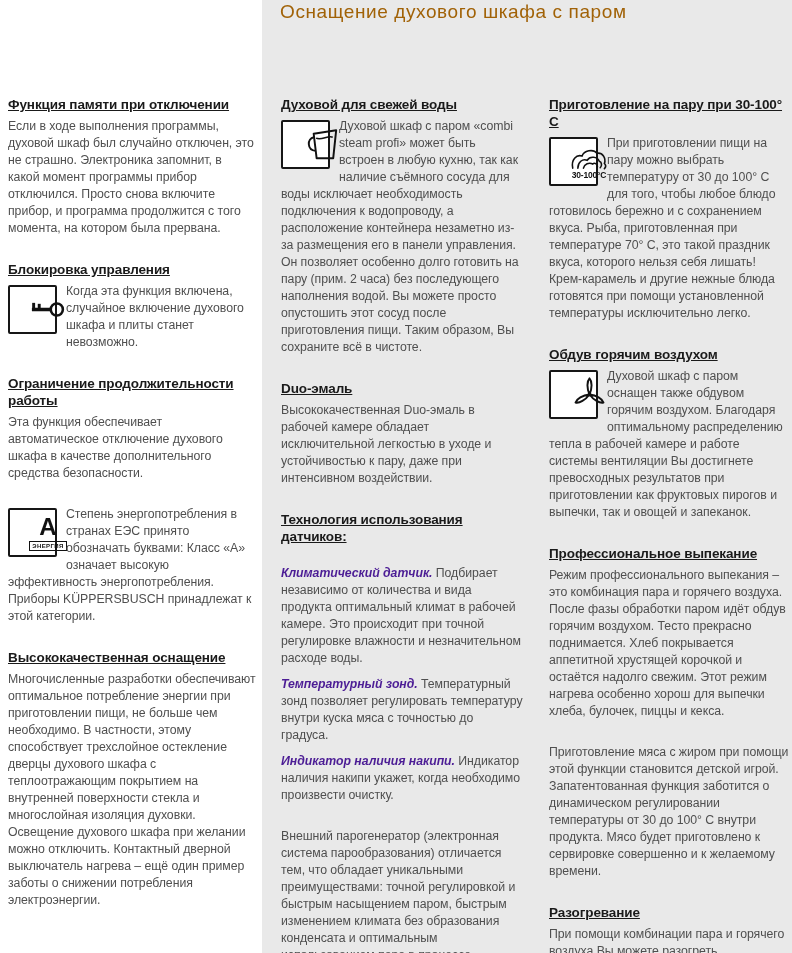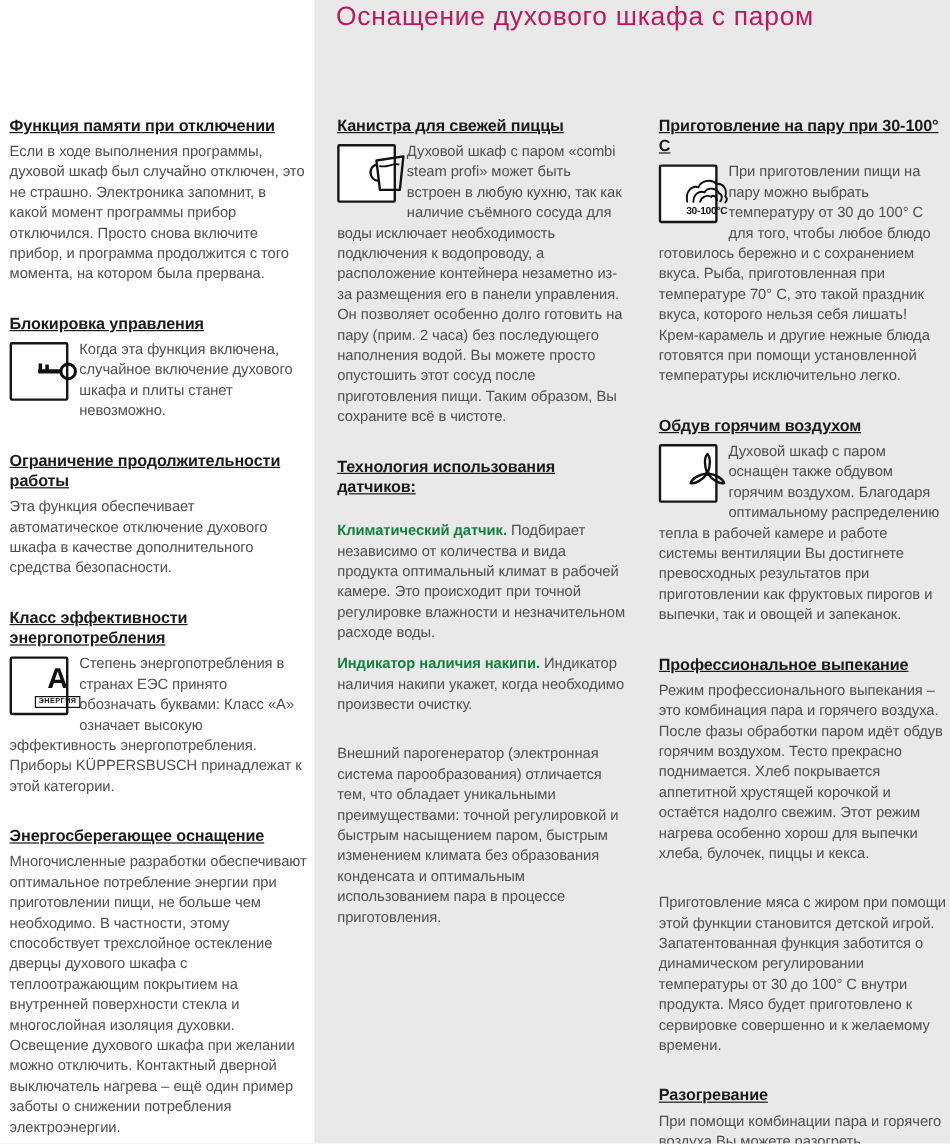--- a/index.html
+++ b/index.html
@@ -6,40 +6,40 @@
   body{
     width:792px;height:953px;
     background:#ffffff;
     font-family:"Liberation Sans", sans-serif;
     -webkit-font-smoothing:antialiased;
   }
   .page{position:relative;width:792px;height:953px;overflow:hidden;}
   .gray-panel{position:absolute;left:262px;top:0;width:530px;height:953px;background:#e9e9e9;}
   .title{
     position:absolute;left:280px;top:1px;margin:0;
-    font-size:22px;font-weight:400;letter-spacing:0.6px;
-    color:#be185d;white-space:nowrap;
+    font-size:19px;font-weight:400;letter-spacing:0.6px;
+    color:#a16207;white-space:nowrap;
   }
   .col{position:absolute;top:96px;}
   .col-left{left:8px;width:248px;}
   .col-mid{left:281px;width:242px;}
   .col-right{left:549px;width:240px;}
   .sec{margin-bottom:24px;}
   .sec::after{content:"";display:block;clear:both;}
   .sec.tight{margin-bottom:9px;}
   .sec.title-only{margin-bottom:20px;}
   h3{
     font-size:13.5px;line-height:17px;margin:0 0 5px 0;
     color:#1a1a1a;font-weight:700;letter-spacing:-0.1px;text-decoration:underline;
   }
   .body{
     font-size:12.3px;line-height:17px;margin:0;
     color:#4f4f4f;letter-spacing:-0.05px;
   }
-  .lead{font-weight:700;color:#15803d;}
+  .lead{font-weight:700;color:#4c1d95;font-style:italic;}
   .icon-box{
     float:left;width:49px;height:49px;box-sizing:border-box;
     border:2px solid #161616;border-radius:2px;background:#ffffff;
     margin:2px 9px 3px 0;
     display:flex;flex-direction:column;align-items:center;justify-content:center;padding-left:31px;
   }
   .icon-box svg{display:block;}
   .energy-letter{font-size:24px;line-height:24px;font-weight:700;color:#111;}
   .energy-label{
     font-size:6px;line-height:8px;font-weight:700;color:#111;
@@ -78,62 +78,68 @@
         <span>Когда эта функция включена, случайное включение духового шкафа и плиты станет невозможно.</span>
       </div>
     </section>
 
     <section class="sec">
       <h3>Ограничение продолжительности работы</h3>
       <p class="body">Эта функция обеспечивает автоматическое отключение духового шкафа в качестве дополнительного средства безопасности.</p>
     </section>
 
     <section class="sec">
-      <h3>Класс эффективности энергопотребления</h3>
       <div class="body">
         <span class="icon-box">
           <span class="energy-letter">A</span>
           <span class="energy-label">ЭНЕРГИЯ</span>
         </span>
         <span>Степень энергопотребления в странах ЕЭС принято обозначать буквами: Класс «А» означает высокую эффективность энергопотребления. Приборы KÜPPERSBUSCH принадлежат к этой категории.</span>
       </div>
     </section>
 
     <section class="sec">
-      <h3>Энергосберегающее оснащение</h3>
+      <h3>Высококачественная оснащение</h3>
       <p class="body">Многочисленные разработки обеспечивают оптимальное потребление энергии при приготовлении пищи, не больше чем необходимо. В частности, этому способствует трехслойное остекление дверцы духового шкафа с теплоотражающим покрытием на внутренней поверхности стекла и многослойная изоляция духовки. Освещение духового шкафа при желании можно отключить. Контактный дверной выключатель нагрева – ещё один пример заботы о снижении потребления электроэнергии.</p>
     </section>
 
   </div>
 
   <div class="col col-mid">
 
     <section class="sec">
-      <h3>Канистра для свежей пиццы</h3>
+      <h3>Духовой для свежей воды</h3>
       <div class="body">
         <span class="icon-box">
           <svg width="43" height="43" viewBox="0 0 44 44" fill="none" stroke="#111" stroke-width="2" stroke-linejoin="round" aria-hidden="true">
             <path d="M14 11 L37 7.5 L34 36 H17 Z"></path>
             <path d="M16.5 15.5 C22 18 28.5 12.5 33.5 14.5" stroke-width="1.6"></path>
             <path d="M14.2 14.5 C7 16 7 27.5 16 28.5" stroke-width="2"></path>
           </svg>
         </span>
         <span>Духовой шкаф с паром «combi steam profi» может быть встроен в любую кухню, так как наличие съёмного сосуда для воды исключает необходимость подключения к водопроводу, а расположение контейнера незаметно из-за размещения его в панели управления. Он позволяет особенно долго готовить на пару (прим. 2 часа) без последующего наполнения водой. Вы можете просто опустошить этот сосуд после приготовления пищи. Таким образом, Вы сохраните всё в чистоте.</span>
       </div>
     </section>
 
+    <section class="sec">
+      <h3>Duo-эмаль</h3>
+      <p class="body">Высококачественная Duo-эмаль в рабочей камере обладает исключительной легкостью в уходе и устойчивостью к пару, даже при интенсивном воздействии.</p>
+    </section>
 
     <section class="sec title-only">
       <h3>Технология использования датчиков:</h3>
     </section>
 
     <section class="sec tight">
       <p class="body"><span class="lead">Климатический датчик.</span><span> Подбирает независимо от количества и вида продукта оптимальный климат в рабочей камере. Это происходит при точной регулировке влажности и незначительном расходе воды.</span></p>
     </section>
 
+    <section class="sec tight">
+      <p class="body"><span class="lead">Температурный зонд.</span><span> Температурный зонд позволяет регулировать температуру внутри куска мяса с точностью до градуса.</span></p>
+    </section>
 
     <section class="sec">
       <p class="body"><span class="lead">Индикатор наличия накипи.</span><span> Индикатор наличия накипи укажет, когда необходимо произвести очистку.</span></p>
     </section>
 
     <section class="sec">
       <p class="body">Внешний парогенератор (электронная система парообразования) отличается тем, что обладает уникальными преимуществами: точной регулировкой и быстрым насыщением паром, быстрым изменением климата без образования конденсата и оптимальным использованием пара в процессе приготовления.</p>
     </section>
 
   </div>

